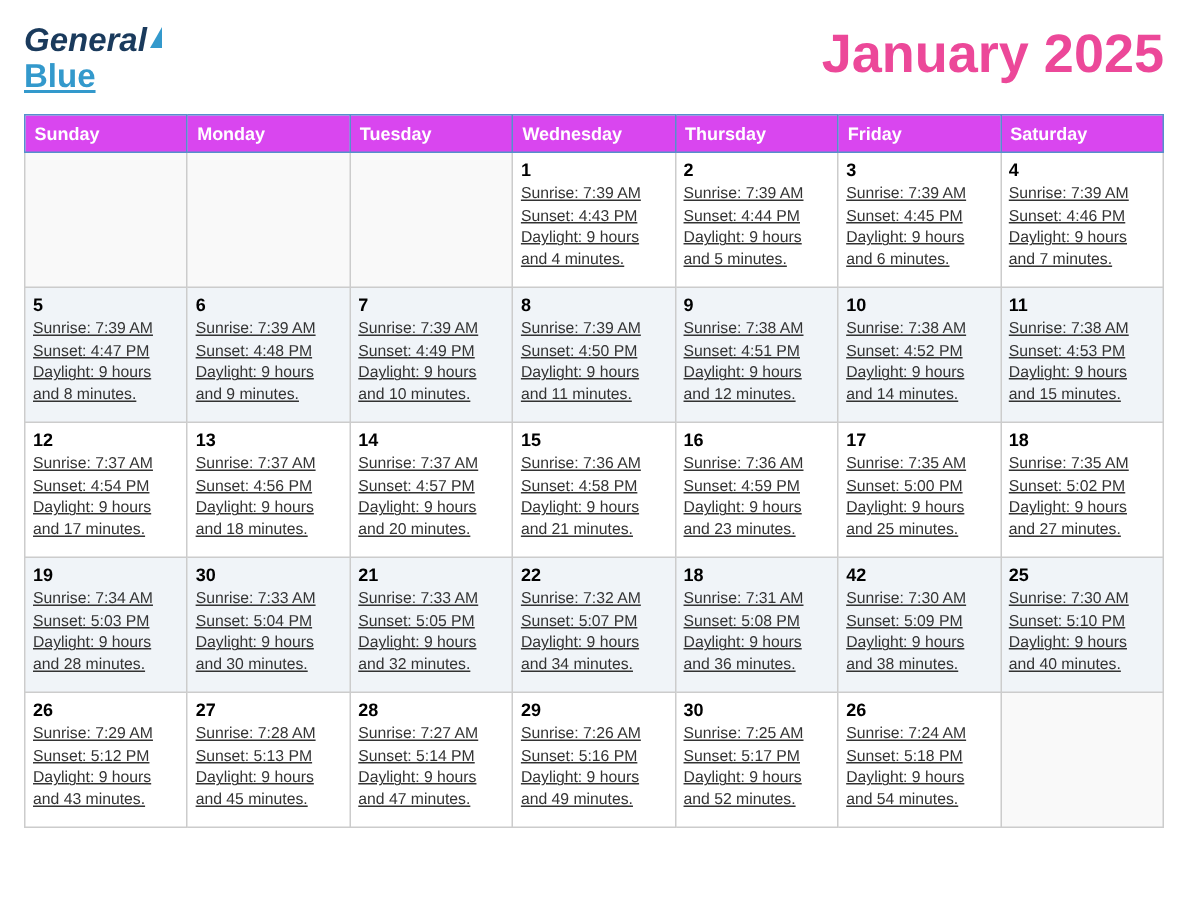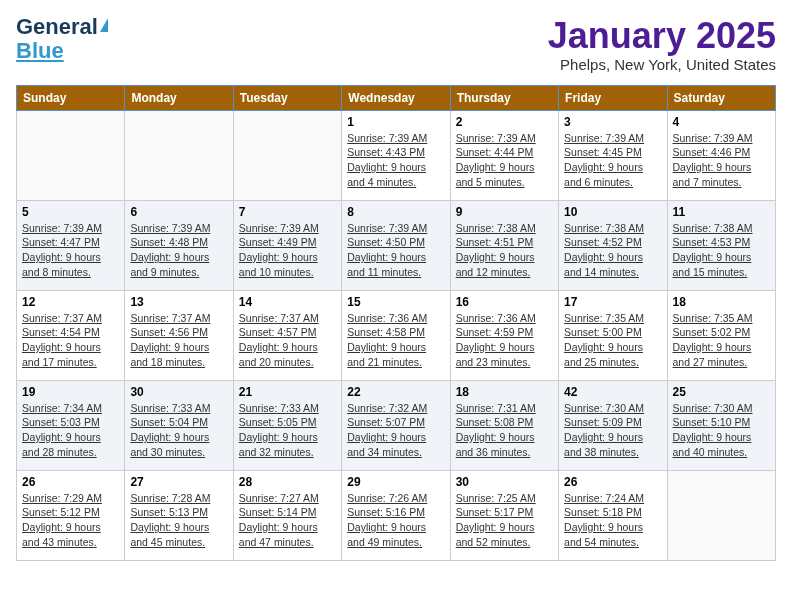--- a/index.html
+++ b/index.html
@@ -21,48 +21,49 @@
       flex-direction: column;
       align-items: flex-start;
     }
     .logo-text {
       display: flex;
       align-items: center;
       font-size: 22px;
       font-weight: bold;
       color: #1a3a5c;
       line-height: 1;
+      font-style: italic;
     }
     .logo-general { color: #1a3a5c; }
     .logo-blue { color: #3399cc; }
     .logo-triangle {
       width: 0; height: 0;
       border-left: 8px solid transparent;
       border-bottom: 14px solid #3399cc;
       margin-left: 2px;
       margin-top: -4px;
     }
     .title-block { text-align: right; }
     .month-title {
       font-size: 36px;
       font-weight: bold;
-      color: #4c1d95;
+      color: #ec4899;
       line-height: 1.1;
     }
     .subtitle {
       font-size: 15px;
       color: #333;
     }
     .calendar {
       width: 100%;
       border-collapse: collapse;
       font-size: 11px;
     }
     .calendar thead th {
-      background: #a16207;
+      background: #d946ef;
       color: #fff;
       font-weight: bold;
       text-align: left;
       padding: 5px 6px;
       border: 1px solid #5590cc;
       font-size: 12px;
     }
     .calendar tbody td {
       border: 1px solid #ccc;
       vertical-align: top;
@@ -91,21 +92,20 @@
 <div class="header">
   <div class="logo">
     <div class="logo-text">
       <span class="logo-general">General</span>
       <div class="logo-triangle"></div>
     </div>
     <span class="logo-blue" style="font-size:22px;font-weight:bold;color:#3399cc;text-decoration:underline;">Blue</span>
   </div>
   <div class="title-block">
     <div class="month-title">January 2025</div>
-    <div class="subtitle">Phelps, New York, United States</div>
   </div>
 </div>
 
 <table class="calendar">
   <thead>
     <tr id="header-row">
         <th>Sunday</th>
         <th>Monday</th>
         <th>Tuesday</th>
         <th>Wednesday</th>

